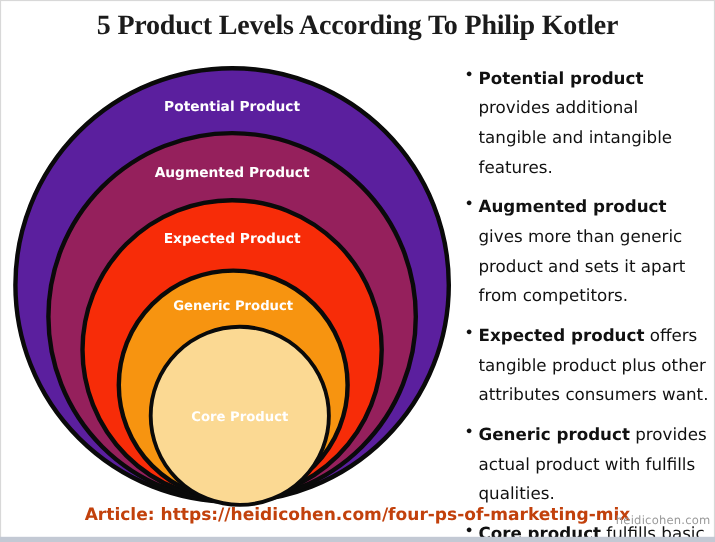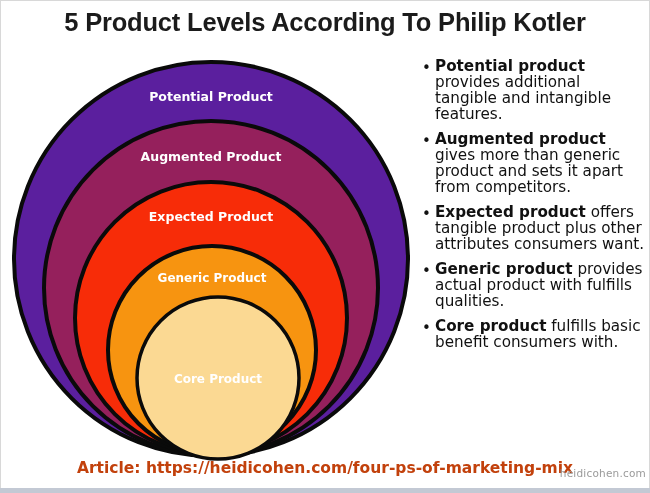--- a/index.html
+++ b/index.html
@@ -19,21 +19,21 @@
   #slide-title {
     position: absolute;
     left: 0;
     top: 8px;
     width: 650px;
     text-align: center;
     font-size: 25.5px;
     font-weight: 600;
     color: #1b1b1b;
     letter-spacing: -0.2px;
-    font-family: Liberation Sans, sans-serif;
+    font-family: Liberation Serif, serif;
     white-space: nowrap;
   }
 
   
   #diagram {
     position: absolute;
     left: 0;
     top: 46px;
     width: 420px;
     height: 420px;
@@ -70,21 +70,21 @@
     font-size: 15px;
     line-height: 20px;
     color: #111111;
     text-align: left;
     padding-left: 4px;
     box-sizing: border-box;
   }
   .bullet-text {
     flex: 1 1 auto;
     font-size: 15.2px;
-    line-height: 16px;
+    line-height: 27px;
     color: #111111;
     font-family: "DejaVu Sans", "Liberation Sans", sans-serif;
   }
   .bullet-text .lead {
     font-weight: 700;
   }
 
   
   #article-line {
     position: absolute;

